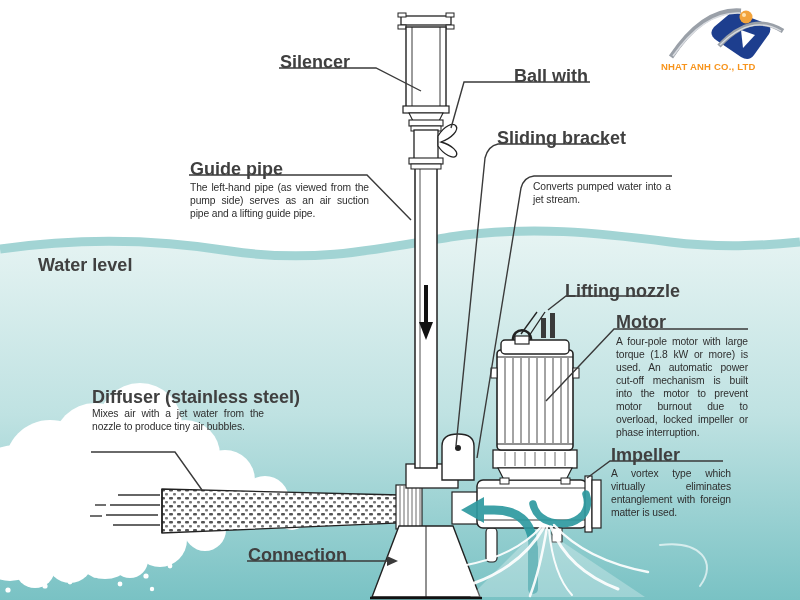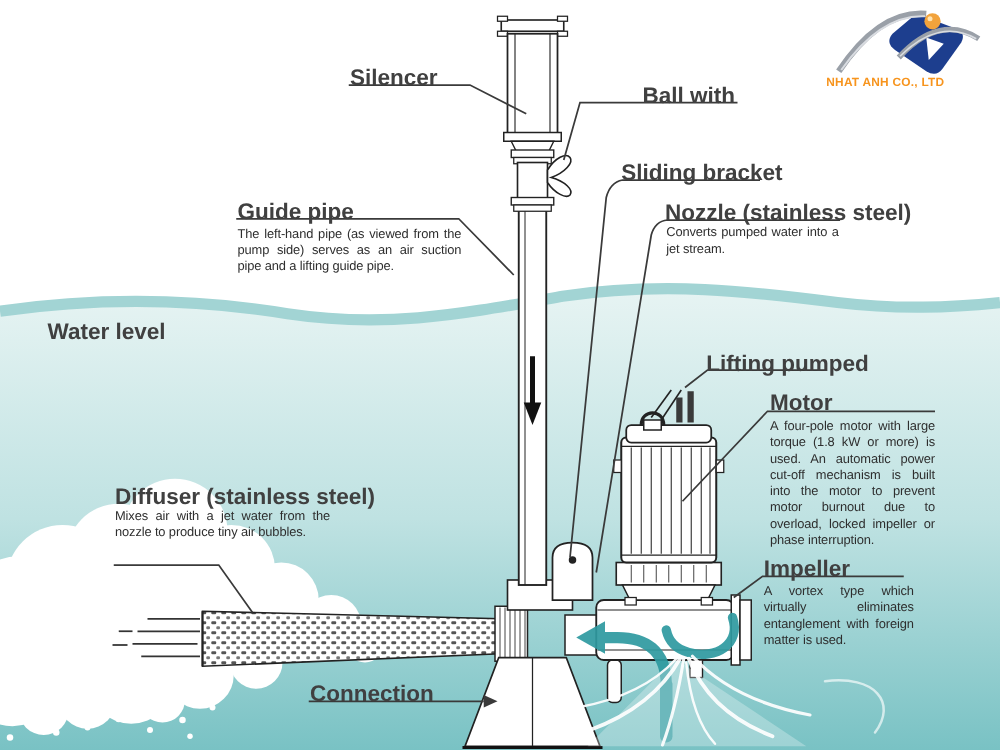--- a/index.html
+++ b/index.html
@@ -212,26 +212,25 @@
       <path d="M59,41 C80,20 101,16 120,27" stroke="#d9dce1" stroke-width="1.4" fill="none"></path>
       <circle cx="85" cy="13" r="6.5" fill="#f2a33c"></circle>
       <circle cx="83" cy="11" r="2" fill="#ffe3b0"></circle>
     </svg>
     <div class="logo-text">NHAT ANH CO., LTD</div>
   </div>
 
   <div class="lbl" style="left:280px;top:52px;width:96px;">Silencer</div>
   <div class="lbl r" style="left:464px;top:66px;width:124px;">Ball with</div>
   <div class="lbl r" style="left:497px;top:128px;width:110px;">Sliding bracket</div>
-  <div class="lbl" style="left:532px;top:160px;width:142px;">Nozzle (stainless steel)</div>
   <div class="desc" style="left:533px;top:181px;width:138px;">Converts pumped water into a jet stream.</div>
   <div class="lbl" style="left:190px;top:159px;width:100px;">Guide pipe</div>
   <div class="desc" style="left:190px;top:182px;width:179px;">The left-hand pipe (as viewed from the pump side) serves as an air suction pipe and a lifting guide pipe.</div>
   <div class="lbl" style="left:38px;top:255px;">Water level</div>
-  <div class="lbl r" style="left:565px;top:281px;width:94px;">Lifting pumped</div>
+  <div class="lbl r" style="left:565px;top:281px;width:94px;">Lifting nozzle</div>
   <div class="lbl" style="left:616px;top:312px;">Motor</div>
   <div class="desc" style="left:616px;top:336px;width:132px;">A four-pole motor with large torque (1.8 kW or more) is used. An automatic power cut-off mechanism is built into the motor to prevent motor burnout due to overload, locked impeller or phase interruption.</div>
   <div class="lbl" style="left:611px;top:445px;">Impeller</div>
   <div class="desc" style="left:611px;top:468px;width:120px;">A vortex type which virtually eliminates entanglement with foreign matter is used.</div>
   <div class="lbl" style="left:92px;top:387px;">Diffuser (stainless steel)</div>
   <div class="desc" style="left:92px;top:408px;width:172px;">Mixes air with a jet water from the nozzle to produce tiny air bubbles.</div>
   <div class="lbl" style="left:248px;top:545px;">Connection</div>
 
 </div>
 

